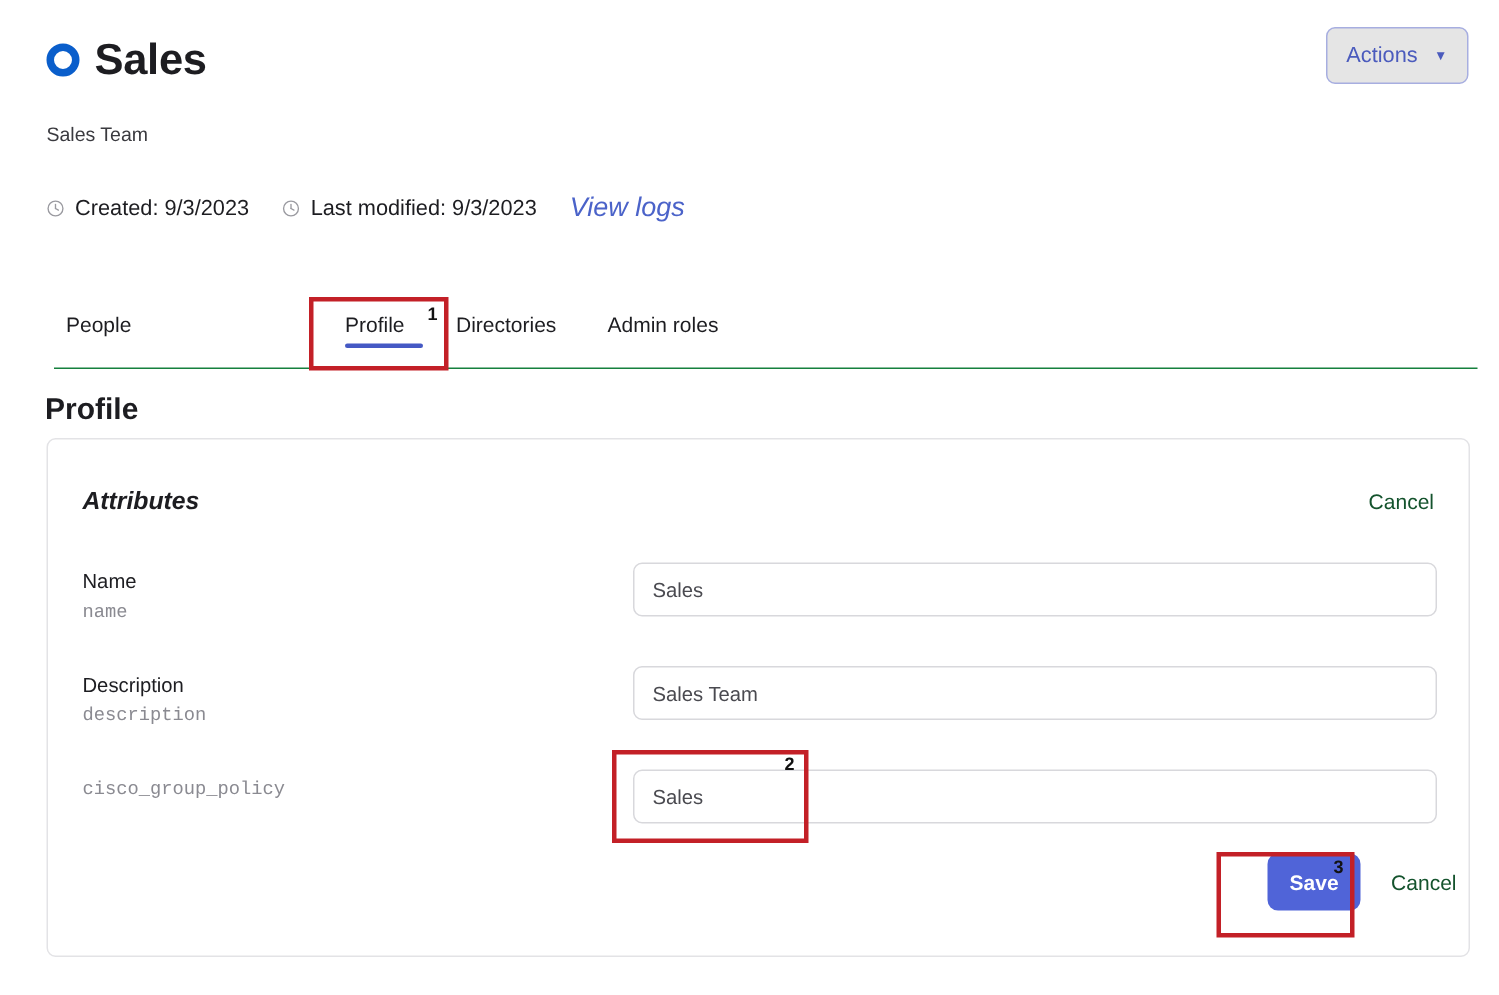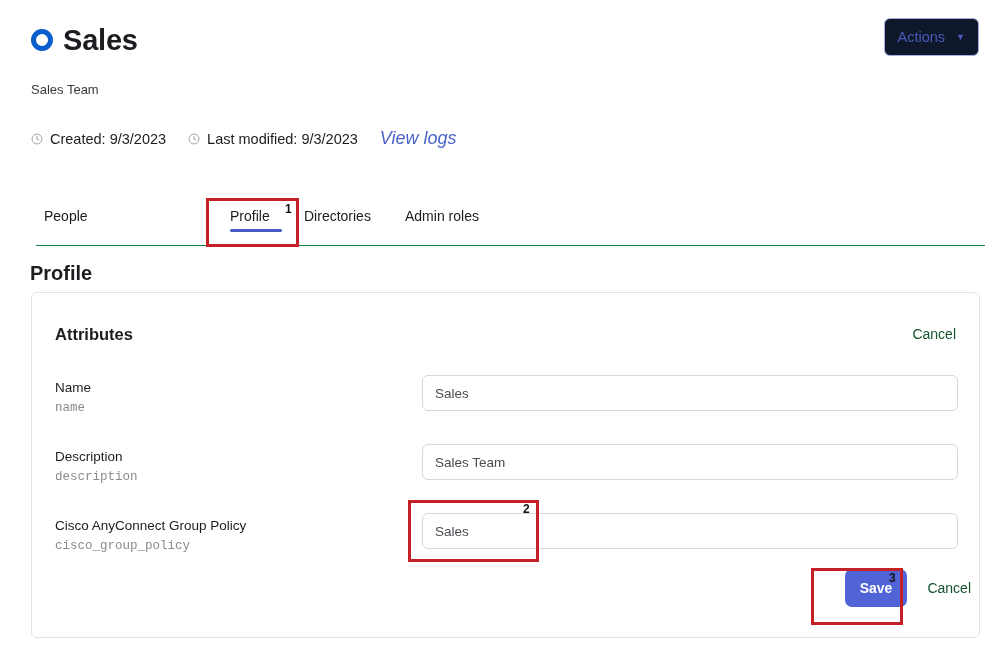--- a/index.html
+++ b/index.html
@@ -48,21 +48,21 @@
   }
   .actions-btn {
     position: absolute;
     right: 0;
     top: 0;
     height: 38px;
     min-width: 92px;
     padding: 0 13px;
     border: 1px solid #a7aee0;
     border-radius: 6px;
-    background: #0f172a;
+    background: #e5e5e5;
     color: #4b5bbd;
     font-size: 14.5px;
     font-family: "Liberation Sans", sans-serif;
     display: flex;
     align-items: center;
     justify-content: center;
     gap: 11px;
     cursor: pointer;
   }
   .caret {
@@ -174,20 +174,21 @@
     top: 28px;
     height: 26px;
     display: flex;
     align-items: center;
     justify-content: space-between;
   }
   .card-title {
     font-size: 16.5px;
     font-weight: bold;
     color: #1d1d21;
+    font-style: italic;
   }
   .link-cancel {
     font-size: 14px;
     color: #14532d;
     cursor: pointer;
   }
 
   
   .form-row {
     position: absolute;
@@ -348,21 +349,20 @@
   <div class="form-row" id="row-1">
     <div class="field-labels">
       <div class="field-label">Description</div>
       <div class="field-key">description</div>
     </div>
     <input class="field-input" type="text" value="Sales Team" style="">
   </div>
 
   <div class="form-row" id="row-2">
     <div class="field-labels">
-      <div class="field-label">Cisco AnyConnect Group Policy</div>
       <div class="field-key">cisco_group_policy</div>
     </div>
     <input class="field-input" type="text" value="Sales" style="">
   </div>
 
   <div class="card-footer">
     <button class="save-btn">Save</button>
     <span class="link-cancel">Cancel</span>
   </div>
 

